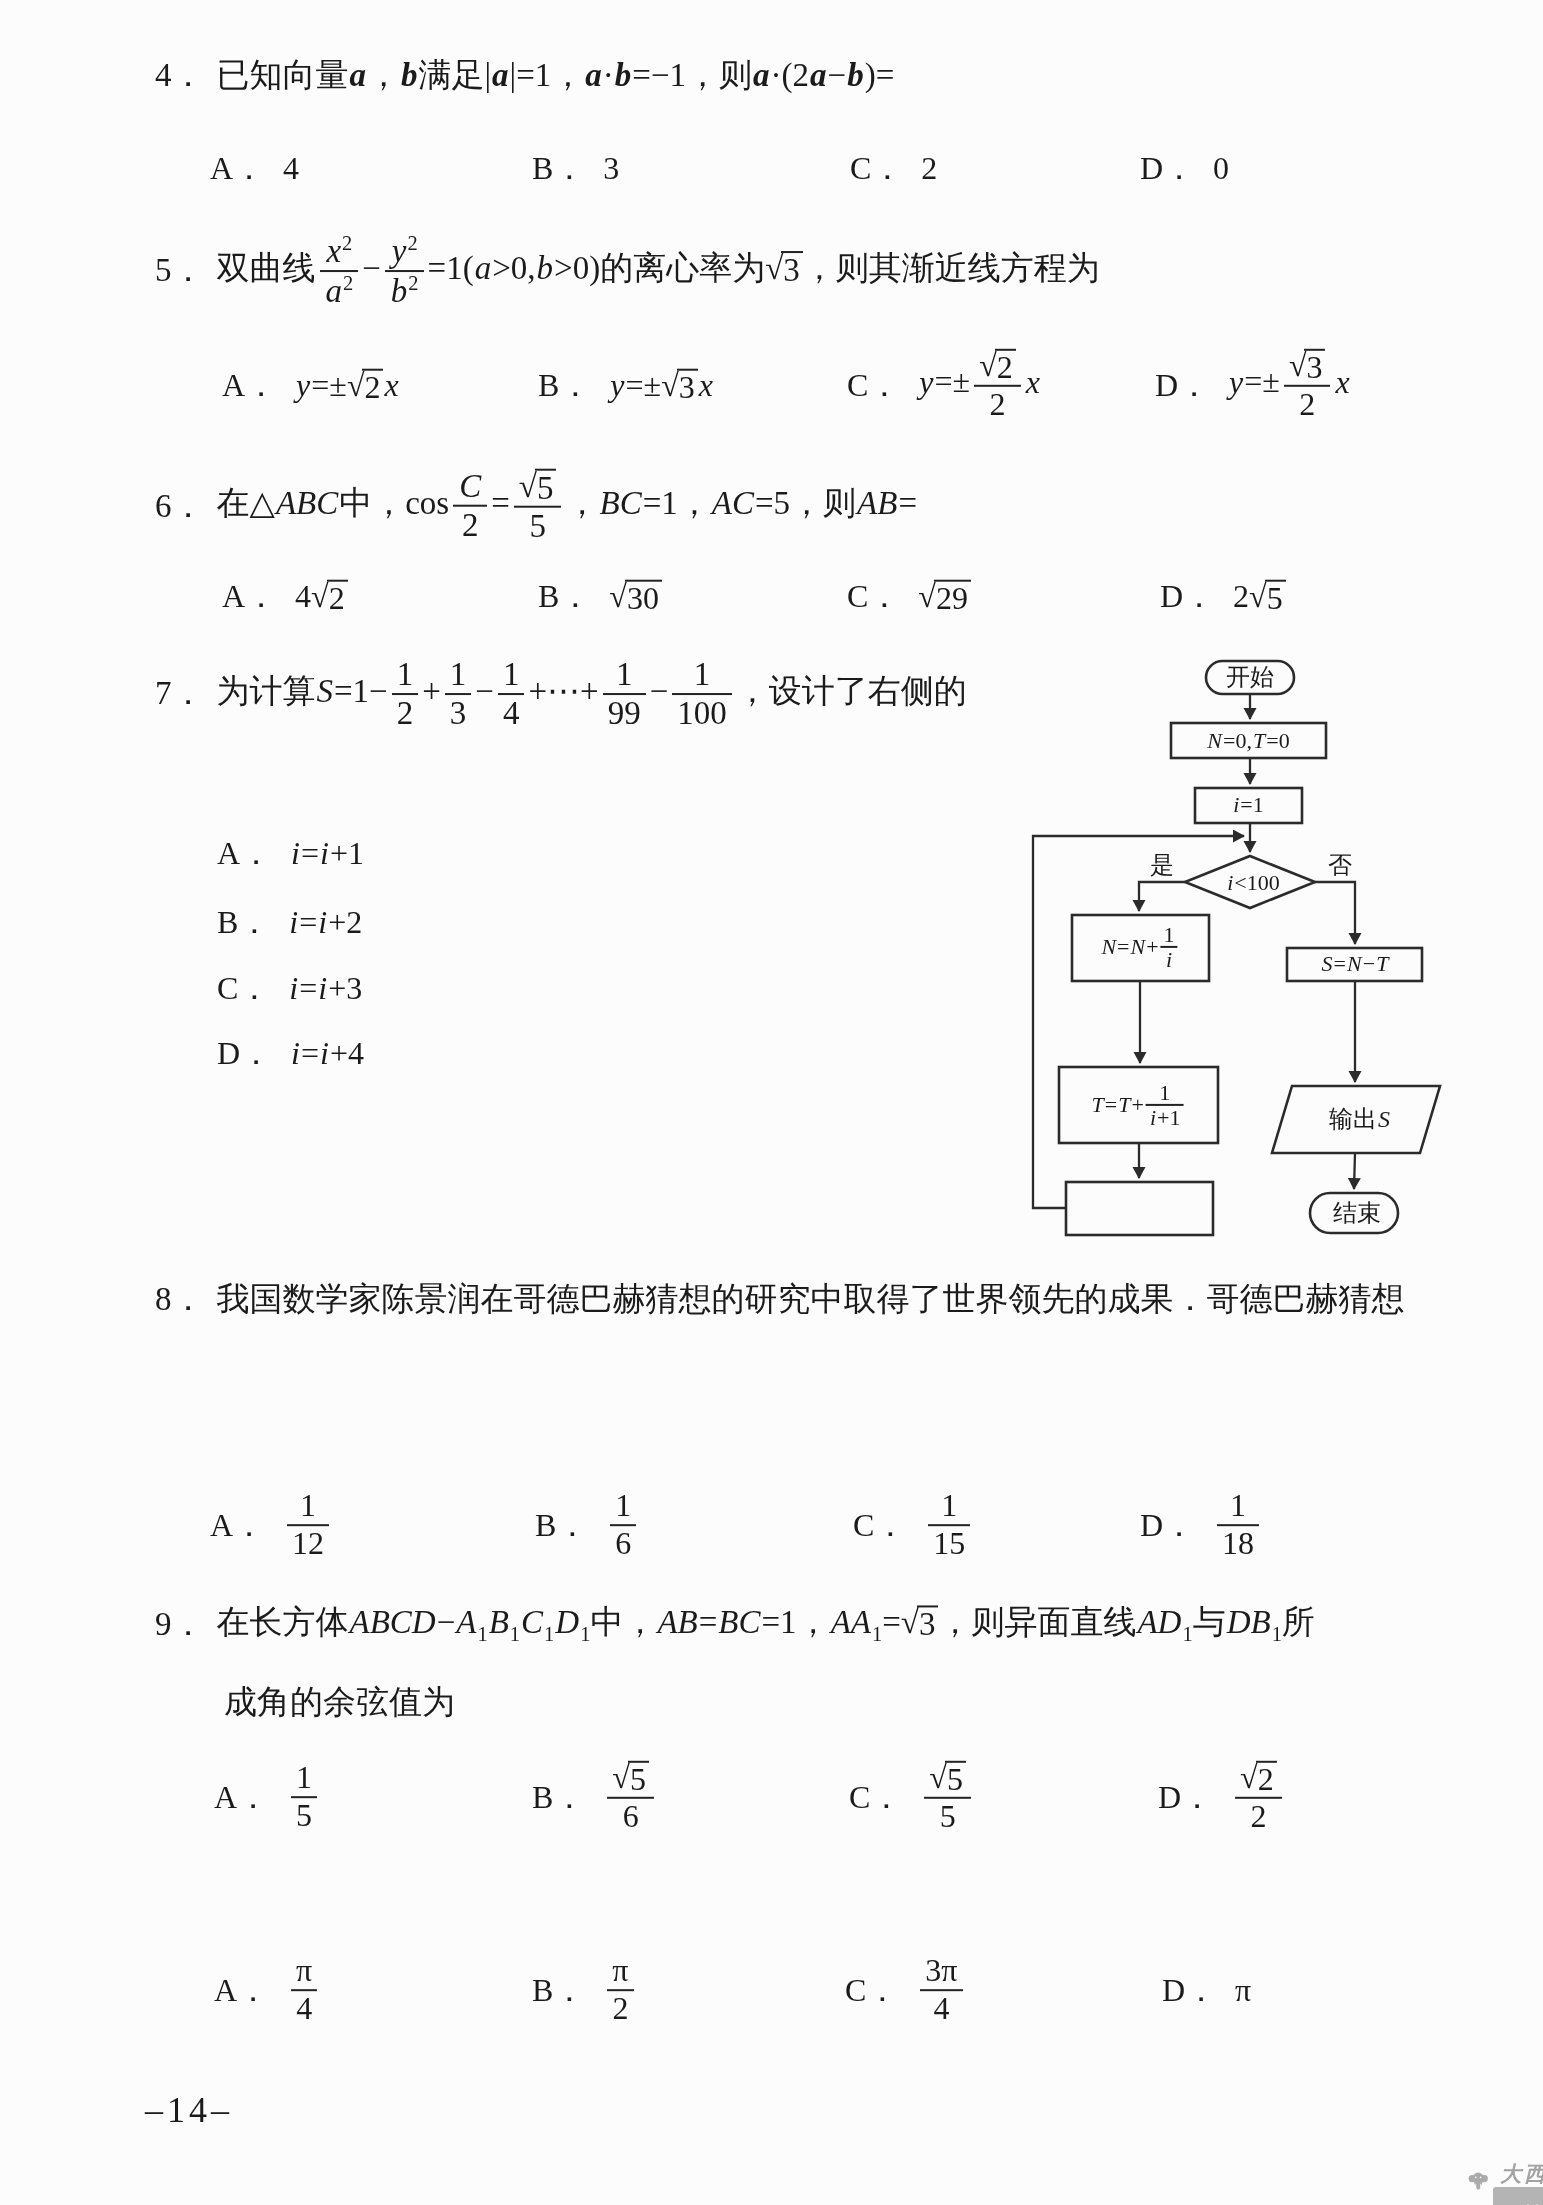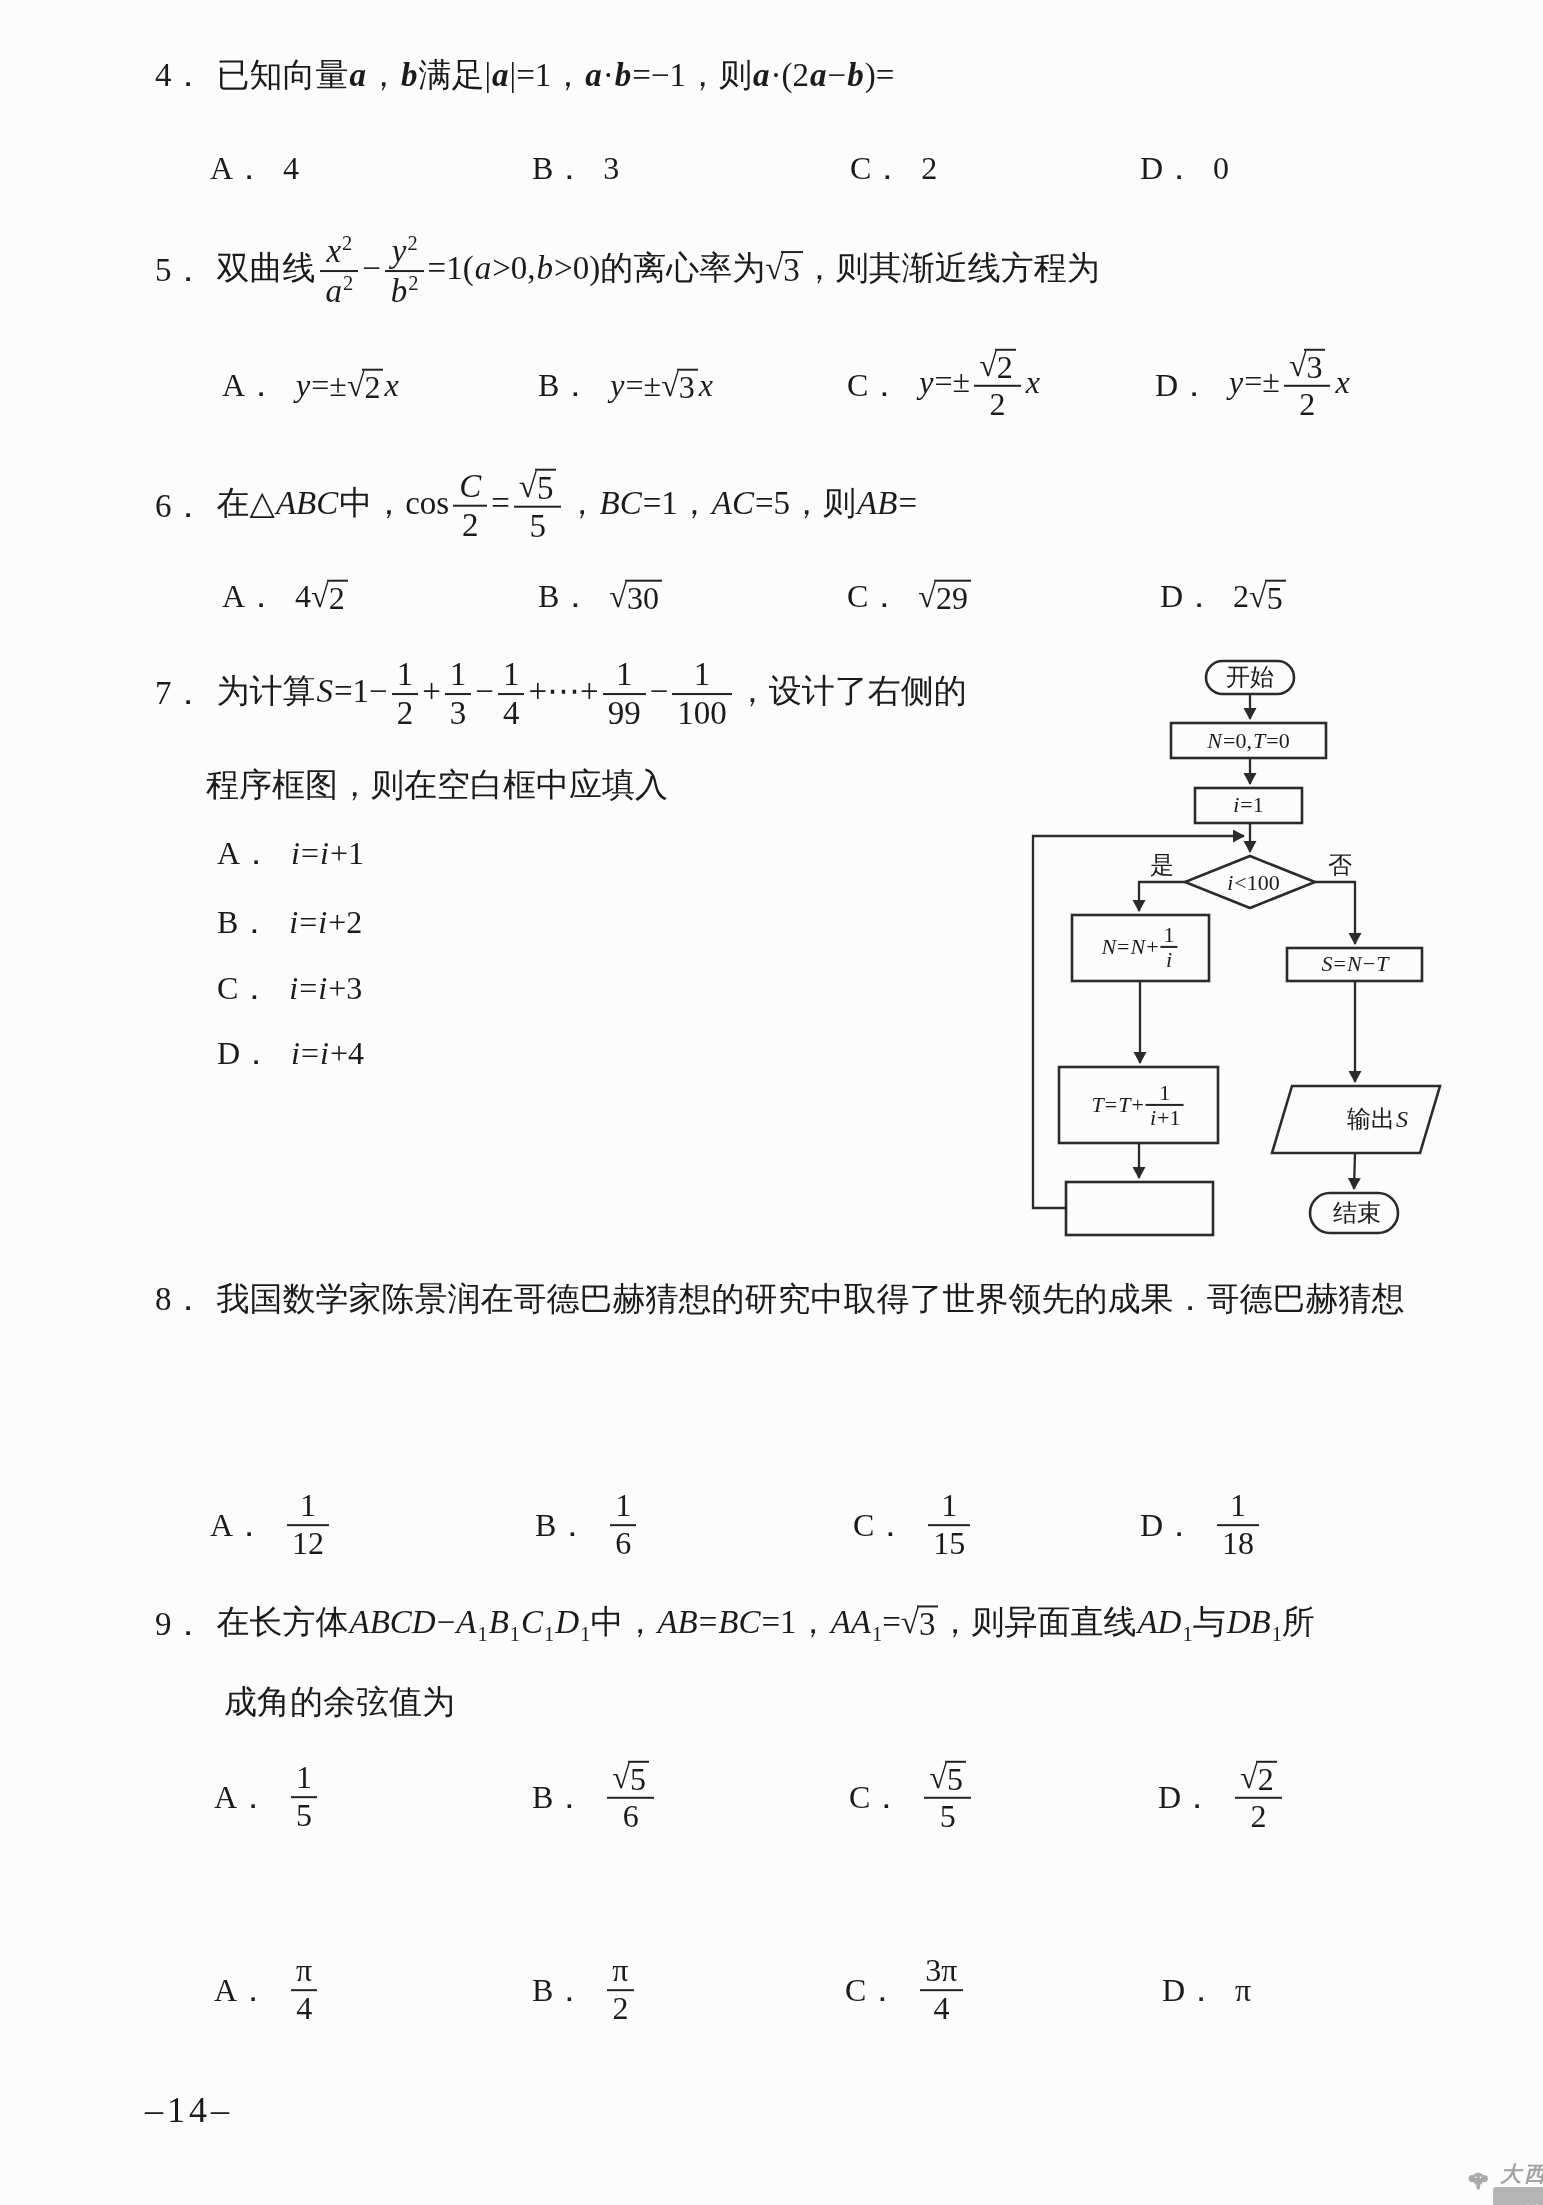--- a/index.html
+++ b/index.html
@@ -187,23 +187,20 @@
         </span>−<span class="frac">
           <span class="num">1</span>
           <span class="den">4</span>
         </span>+⋯+<span class="frac">
           <span class="num">1</span>
           <span class="den">99</span>
         </span>−<span class="frac">
           <span class="num">1</span>
           <span class="den">100</span>
         </span>，设计了右侧的</span>
-  </div>
-  <div class="qline" style="left:206px;top:786px;">
-    <span>程序框图，则在空白框中应填入</span>
   </div>
   <div class="qline opt-row" style="left:217px;top:853px;">
     <span class="opt-label">A．</span>
       <span><span class="mi">i</span>=<span class="mi">i</span>+1</span>
   </div>
   <div class="qline opt-row" style="left:217px;top:922px;">
     <span class="opt-label">B．</span>
       <span><span class="mi">i</span>=<span class="mi">i</span>+2</span>
   </div>
   <div class="qline opt-row" style="left:217px;top:988px;">
@@ -255,21 +252,21 @@
     <div class="fc-label" style="left:330px;top:220px;">否</div>
     <div class="fc-label fc-math" style="left:130px;top:302px;"><span class="mi">N</span>=<span class="mi">N</span>+<span class="frac">
           <span class="num">1</span>
           <span class="den"><span class="mi">i</span></span>
         </span></div>
     <div class="fc-label fc-math" style="left:345px;top:319px;"><span class="mi">S</span>=<span class="mi">N</span>−<span class="mi">T</span></div>
     <div class="fc-label fc-math" style="left:128px;top:460px;"><span class="mi">T</span>=<span class="mi">T</span>+<span class="frac">
           <span class="num">1</span>
           <span class="den"><span class="mi">i</span>+1</span>
         </span></div>
-    <div class="fc-label" style="left:368px;top:474px;justify-content:flex-end;">输出<span class="mi">S</span></div>
+    <div class="fc-label" style="left:350px;top:474px;justify-content:flex-end;">输出<span class="mi">S</span></div>
     <div class="fc-label" style="left:347px;top:568px;">结束</div>
   </div>
 
   <div class="qline" style="left:155px;top:1300px;">
     <span class="qnum">8．</span>
     <span>我国数学家陈景润在哥德巴赫猜想的研究中取得了世界领先的成果．哥德巴赫猜想</span>
   </div>
   <div class="qline opt-row" style="left:210px;top:1525px;">
     <span class="opt-label">A．</span>
       <span><span class="frac">

